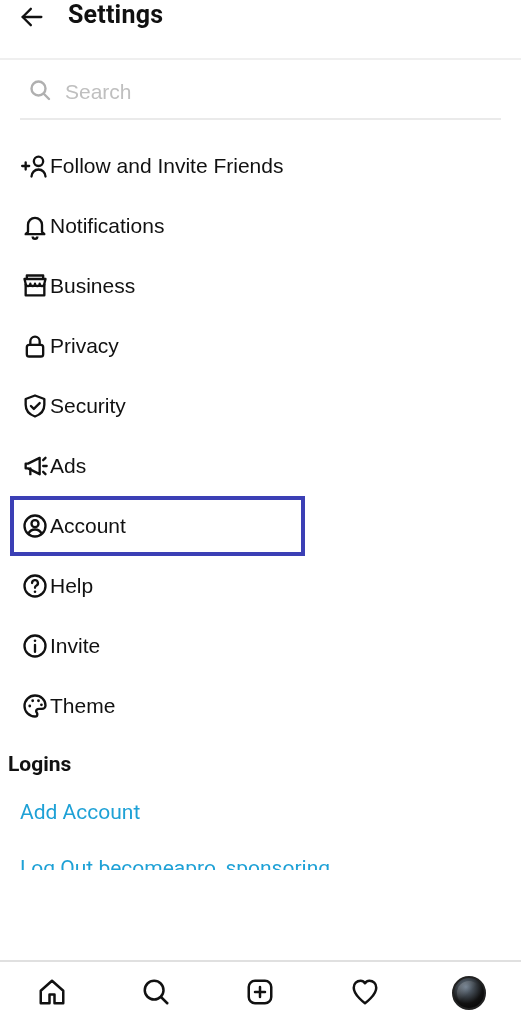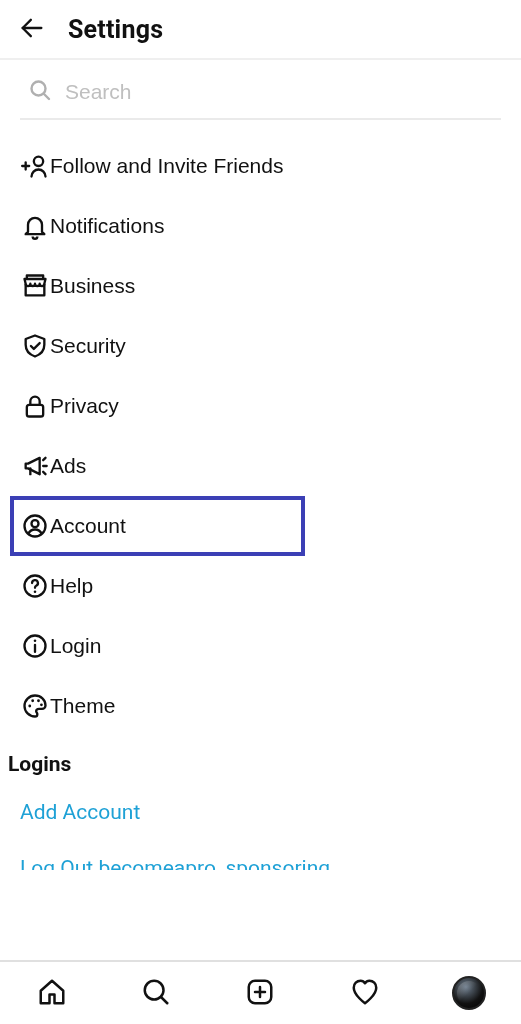--- a/index.html
+++ b/index.html
@@ -1,19 +1,19 @@
 <!DOCTYPE html>
 <html><head>
 <meta charset="utf-8">
 <style>
   * { box-sizing: border-box; margin: 0; padding: 0; -webkit-font-smoothing: antialiased; }
   html, body { width: 521px; height: 1024px; font-family: -apple-system, BlinkMacSystemFont, "Segoe UI", Roboto, sans-serif; background: #fff; color: #111; overflow: hidden; }
   .screen { width: 521px; height: 1024px; display: flex; flex-direction: column; position: relative; }
   
-  .header { display: flex; align-items: center; height: 58px; padding: 0 14px; }
+  .header { display: flex; height: 58px; padding: 0 14px; }
   .back-btn { width: 36px; height: 36px; display: flex; align-items: center; justify-content: center; background: none; border: none; cursor: pointer; }
   .header-title { font-size: 25px; font-weight: 700; margin-left: 18px; letter-spacing: 0.2px; }
   .header-divider { height: 2px; background: #efefef; width: 100%; }
   
   .search-row { display: flex; align-items: center; padding: 18px 20px 12px 28px; gap: 13px; }
   .search-icon { color: #b0b0b0; }
   .search-input { flex: 1; border: none; outline: none; font-size: 21px; color: #222; }
   .search-input::placeholder { color: #bfbfbf; }
   .search-divider { height: 2px; background: #eaeaea; margin: 0 20px 10px 20px; }
   
@@ -84,36 +84,36 @@
         <span class="icon">
           <svg width="28" height="28" viewBox="0 0 24 24">
             <use href="#ic-store"></use>
           </svg>
         </span>
         <span class="label">Business</span>
       </button>
       <button class="row">
         <span class="icon">
           <svg width="28" height="28" viewBox="0 0 24 24">
+            <use href="#ic-lock"></use>
+          </svg>
+        </span>
+        <span class="label">Privacy</span>
+      </button>
+      <button class="row">
+        <span class="icon">
+          <svg width="28" height="28" viewBox="0 0 24 24">
             <use href="#ic-shield"></use>
           </svg>
         </span>
         <span class="label">Security</span>
       </button>
       <button class="row">
         <span class="icon">
           <svg width="28" height="28" viewBox="0 0 24 24">
-            <use href="#ic-lock"></use>
-          </svg>
-        </span>
-        <span class="label">Privacy</span>
-      </button>
-      <button class="row">
-        <span class="icon">
-          <svg width="28" height="28" viewBox="0 0 24 24">
             <use href="#ic-megaphone"></use>
           </svg>
         </span>
         <span class="label">Ads</span>
       </button>
       <button class="row highlight">
         <span class="icon">
           <svg width="28" height="28" viewBox="0 0 24 24">
             <use href="#ic-person-circle"></use>
           </svg>
@@ -127,21 +127,21 @@
           </svg>
         </span>
         <span class="label">Help</span>
       </button>
       <button class="row">
         <span class="icon">
           <svg width="28" height="28" viewBox="0 0 24 24">
             <use href="#ic-info"></use>
           </svg>
         </span>
-        <span class="label">Login</span>
+        <span class="label">Invite</span>
       </button>
       <button class="row">
         <span class="icon">
           <svg width="28" height="28" viewBox="0 0 24 24">
             <use href="#ic-palette"></use>
           </svg>
         </span>
         <span class="label">Theme</span>
       </button>
       <div class="section-title">Logins</div>

